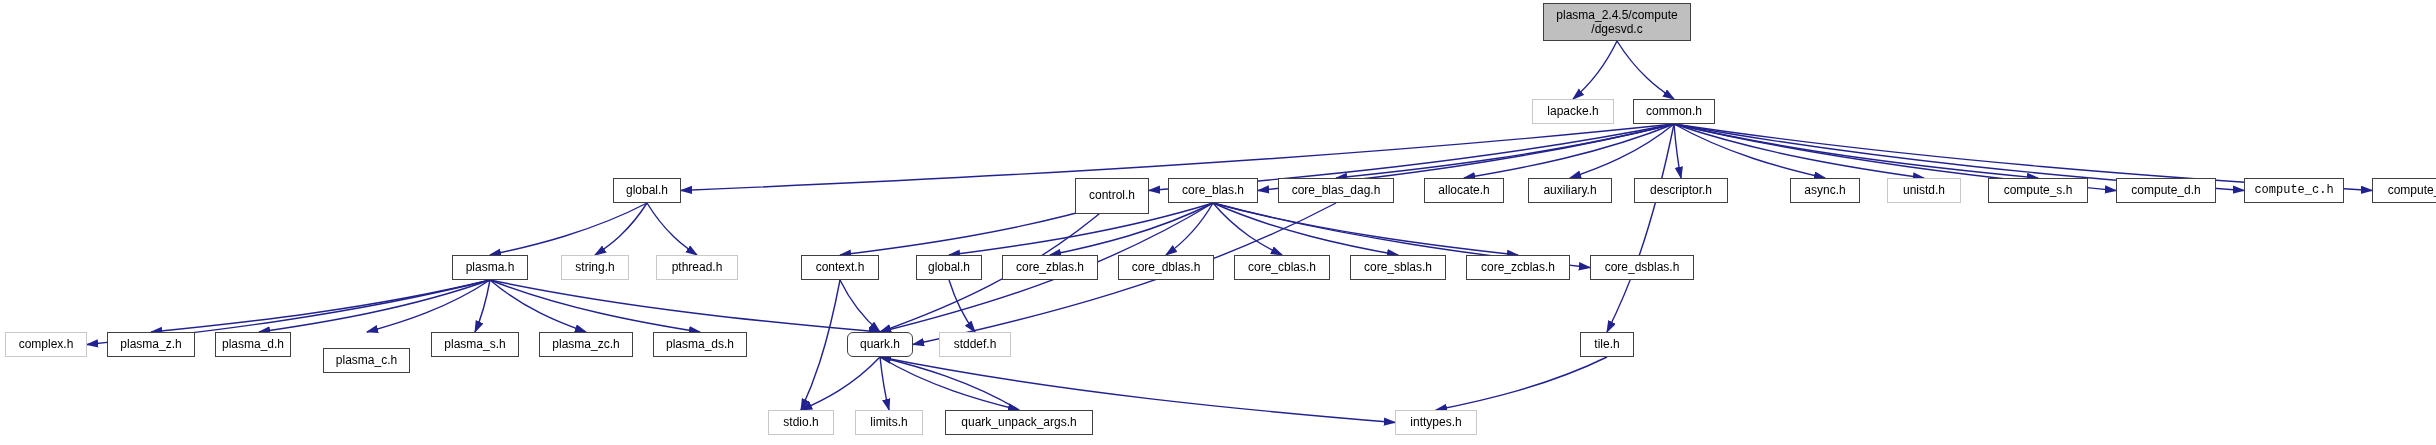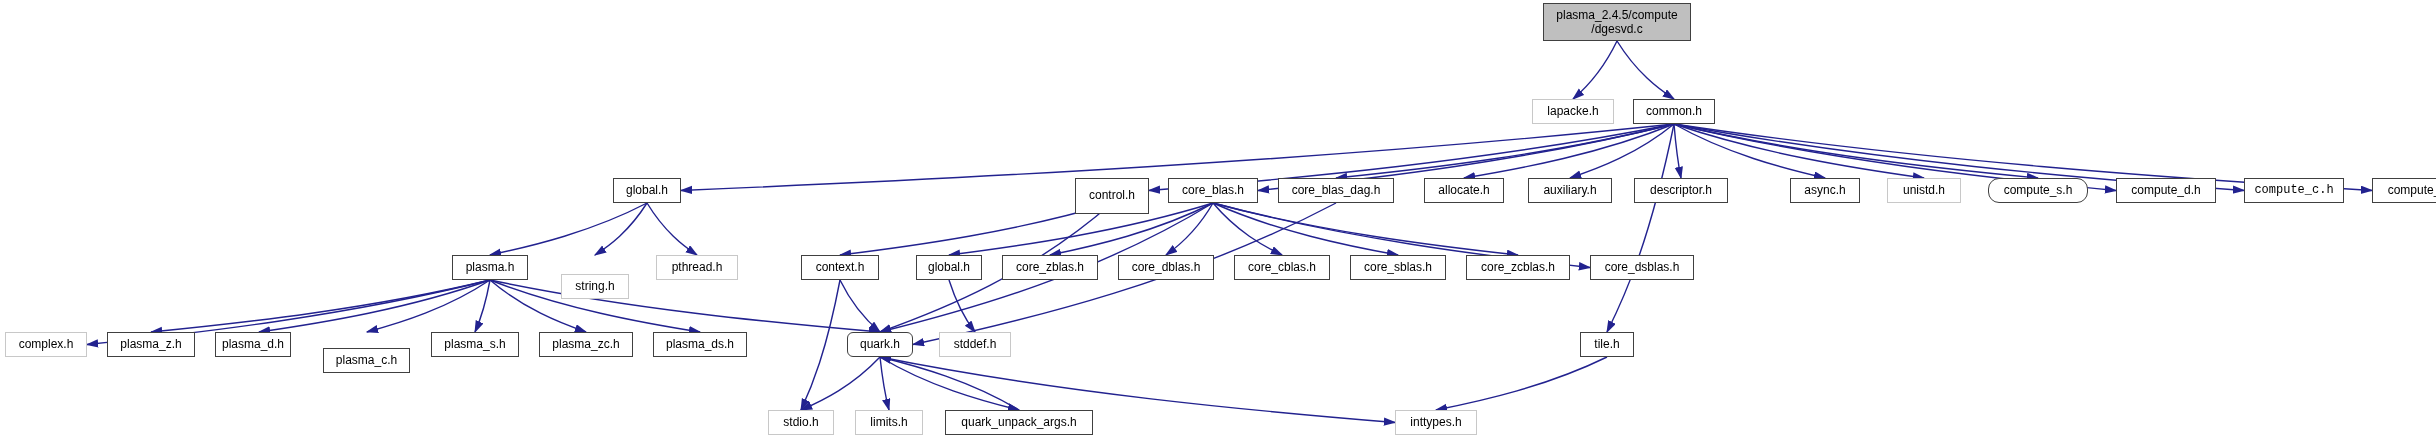--- a/index.html
+++ b/index.html
@@ -142,36 +142,36 @@
       </div>
       <div class="node" style="left: 1634px; top: 178px; width: 94px; height: 25px;">
         <span class="label">descriptor.h</span>
       </div>
       <div class="node" style="left: 1790px; top: 178px; width: 70px; height: 25px;">
         <span class="label">async.h</span>
       </div>
       <div class="node sys" style="left: 1887px; top: 178px; width: 74px; height: 25px;">
         <span class="label">unistd.h</span>
       </div>
-      <div class="node" style="left: 1988px; top: 178px; width: 100px; height: 25px; border-radius: 11px;">
+      <div class="node" style="left: 1988px; top: 178px; width: 100px; height: 25px;">
         <span class="label">compute_s.h</span>
       </div>
       <div class="node" style="left: 2116px; top: 178px; width: 100px; height: 25px;">
         <span class="label">compute_d.h</span>
       </div>
       <div class="node" style="left: 2244px; top: 178px; width: 100px; height: 25px; font-family: Liberation Mono, monospace;">
         <span class="label">compute_c.h</span>
       </div>
       <div class="node" style="left: 2372px; top: 178px; width: 100px; height: 25px;">
         <span class="label">compute_z.h</span>
       </div>
       <div class="node" style="left: 452px; top: 255px; width: 76px; height: 25px;">
         <span class="label">plasma.h</span>
       </div>
-      <div class="node sys" style="left: 561px; top: 255px; width: 68px; height: 25px; margin-top: 19px;">
+      <div class="node sys" style="left: 561px; top: 255px; width: 68px; height: 25px;">
         <span class="label">string.h</span>
       </div>
       <div class="node sys" style="left: 656px; top: 255px; width: 82px; height: 25px;">
         <span class="label">pthread.h</span>
       </div>
       <div class="node" style="left: 801px; top: 255px; width: 78px; height: 25px;">
         <span class="label">context.h</span>
       </div>
       <div class="node" style="left: 916px; top: 255px; width: 66px; height: 25px;">
         <span class="label">global.h</span>

